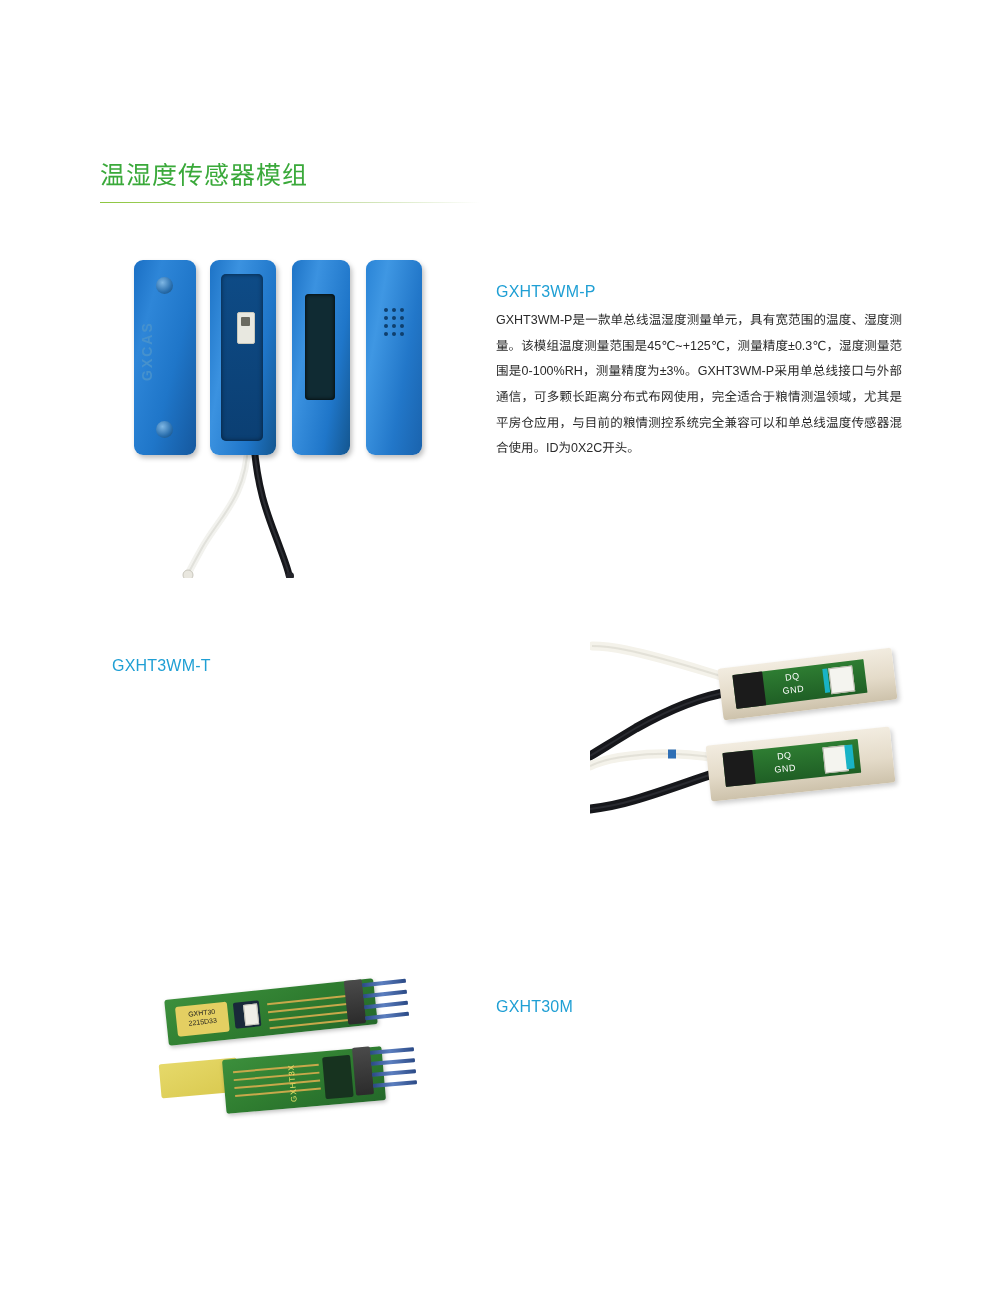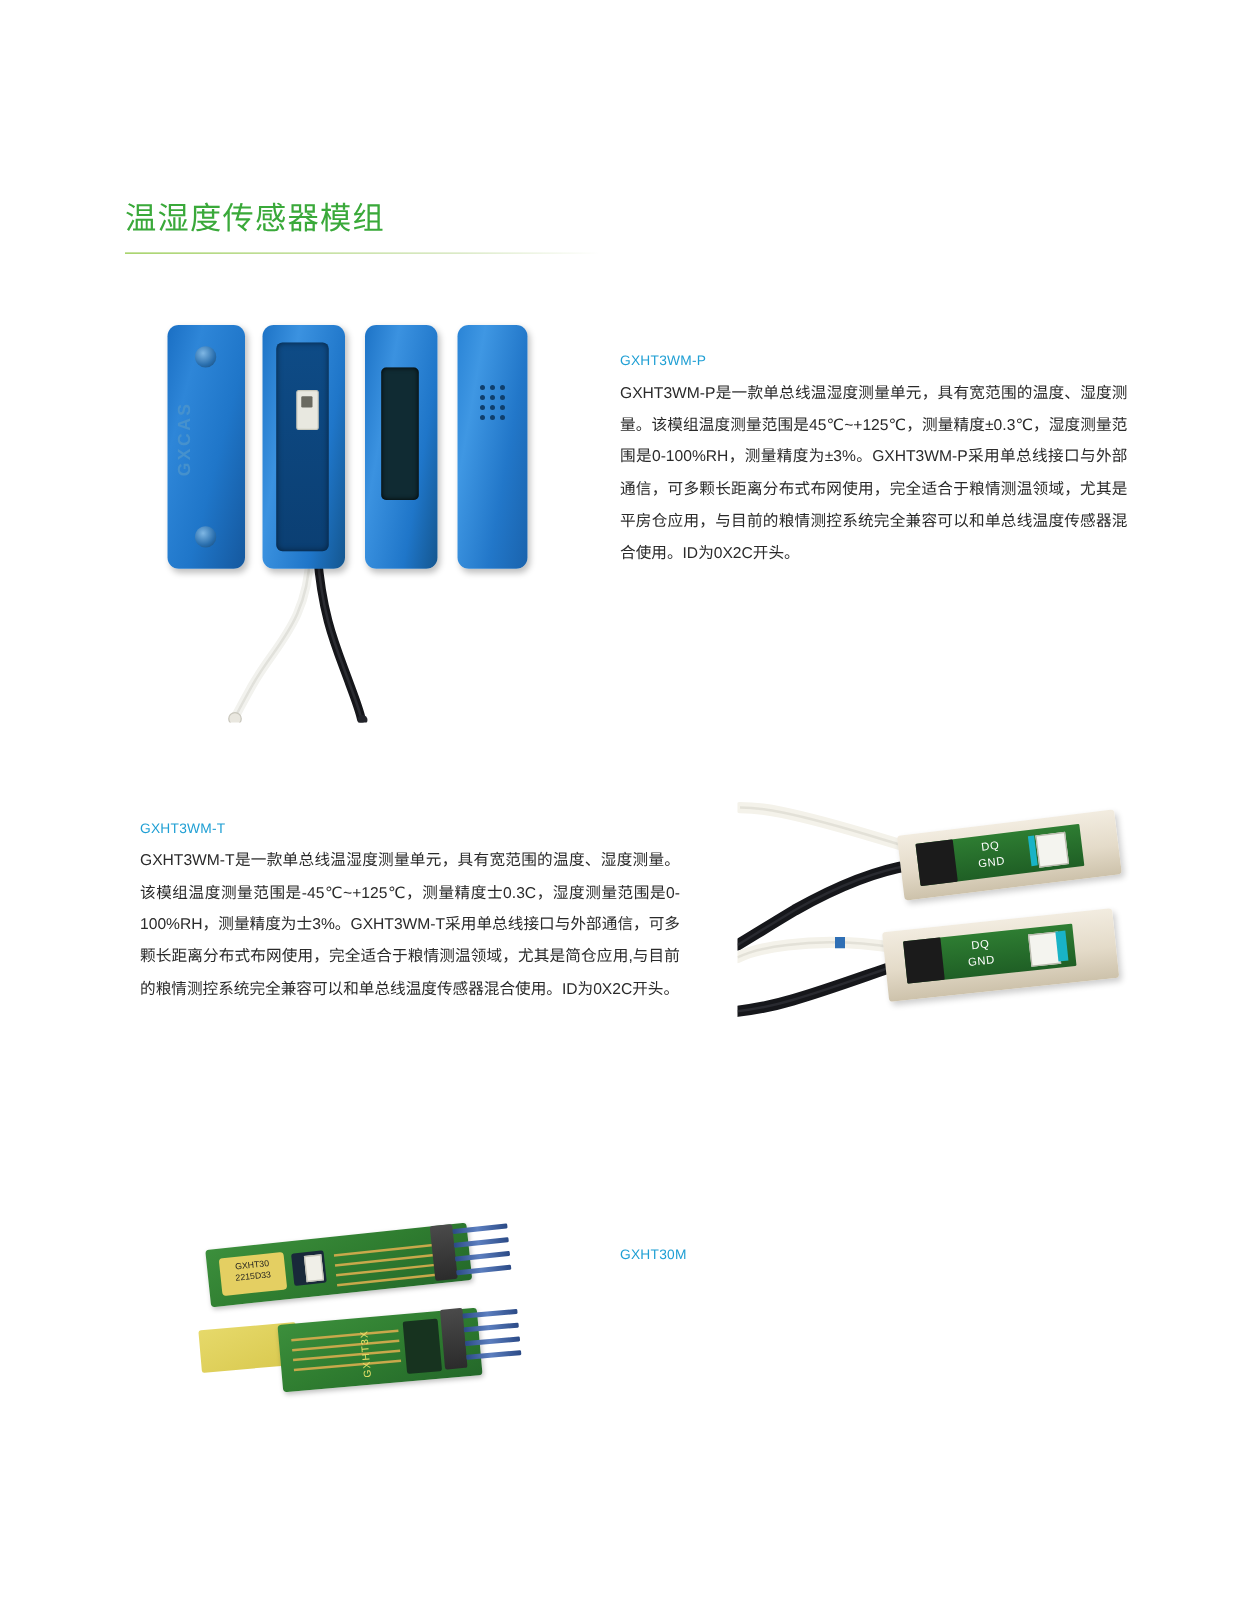--- a/index.html
+++ b/index.html
@@ -43,21 +43,21 @@
     width: 380px;
     background: linear-gradient(to right, #8dc63f 0%, #cfe3b4 70%, #ffffff 100%);
   }
 
   
   .prod-block {
     position: absolute;
   }
   .prod-name {
     color: #1f9fd4;
-    font-size: 11px;
+    font-size: 16px;
     letter-spacing: .2px;
     margin: 0 0 7px 0;
     font-weight: normal;
   }
   .prod-desc {
     font-size: 12.5px;
     line-height: 2.05;
     color: #2a2a2a;
     margin: 0;
     text-align: justify;
@@ -289,21 +289,20 @@
     </div>
   </div>
 
   <div class="prod-block" id="block-p">
     <h2 class="prod-name">GXHT3WM-P</h2>
     <p class="prod-desc">GXHT3WM-P是一款单总线温湿度测量单元，具有宽范围的温度、湿度测量。该模组温度测量范围是45℃~+125℃，测量精度±0.3℃，湿度测量范围是0-100%RH，测量精度为±3%。GXHT3WM-P采用单总线接口与外部通信，可多颗长距离分布式布网使用，完全适合于粮情测温领域，尤其是平房仓应用，与目前的粮情测控系统完全兼容可以和单总线温度传感器混合使用。ID为0X2C开头。</p>
   </div>
 
   <div class="prod-block" id="block-t">
     <h2 class="prod-name">GXHT3WM-T</h2>
-    <p class="prod-desc">GXHT3WM-T是一款单总线温湿度测量单元，具有宽范围的温度、湿度测量。该模组温度测量范围是-45℃~+125℃，测量精度士0.3C，湿度测量范围是0-100%RH，测量精度为士3%。GXHT3WM-T采用单总线接口与外部通信，可多颗长距离分布式布网使用，完全适合于粮情测温领域，尤其是简仓应用,与目前的粮情测控系统完全兼容可以和单总线温度传感器混合使用。ID为0X2C开头。</p>
   </div>
 
   <div class="img2">
     <svg width="330" height="200" viewBox="0 0 330 200" style="position:absolute;left:0;top:0;">
 
       <path d="M138 48 C 110 40, 75 28, 36 20 C 22 17, 10 16, 2 16" stroke="#f4f2ea" stroke-width="9" fill="none" stroke-linecap="round"></path>
       <path d="M138 48 C 110 40, 75 28, 36 20 C 22 17, 10 16, 2 16" stroke="#d6d3c8" stroke-width="2" fill="none" opacity=".55"></path>
 
       <path d="M140 62 C 112 66, 78 80, 46 98 C 26 110, 10 120, 0 126" stroke="#16171b" stroke-width="9" fill="none" stroke-linecap="round"></path>
       <path d="M140 62 C 112 66, 78 80, 46 98 C 26 110, 10 120, 0 126" stroke="#3c3e45" stroke-width="2" fill="none" opacity=".5"></path>

